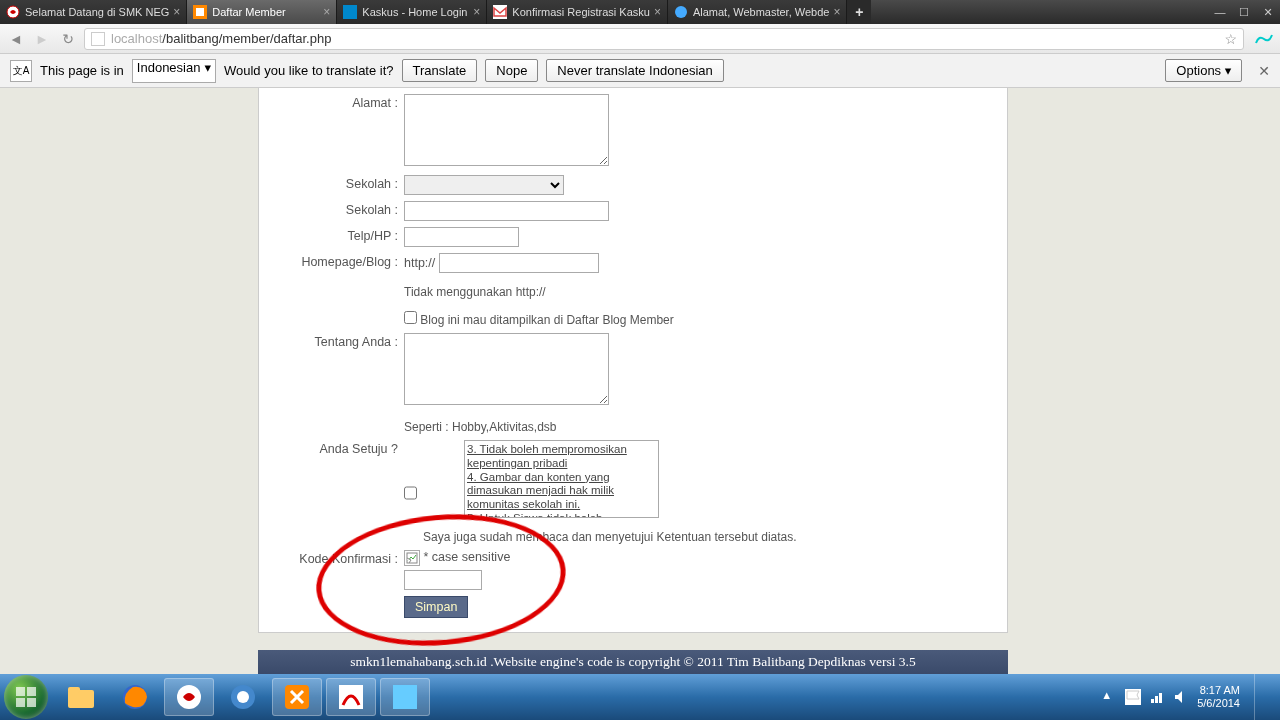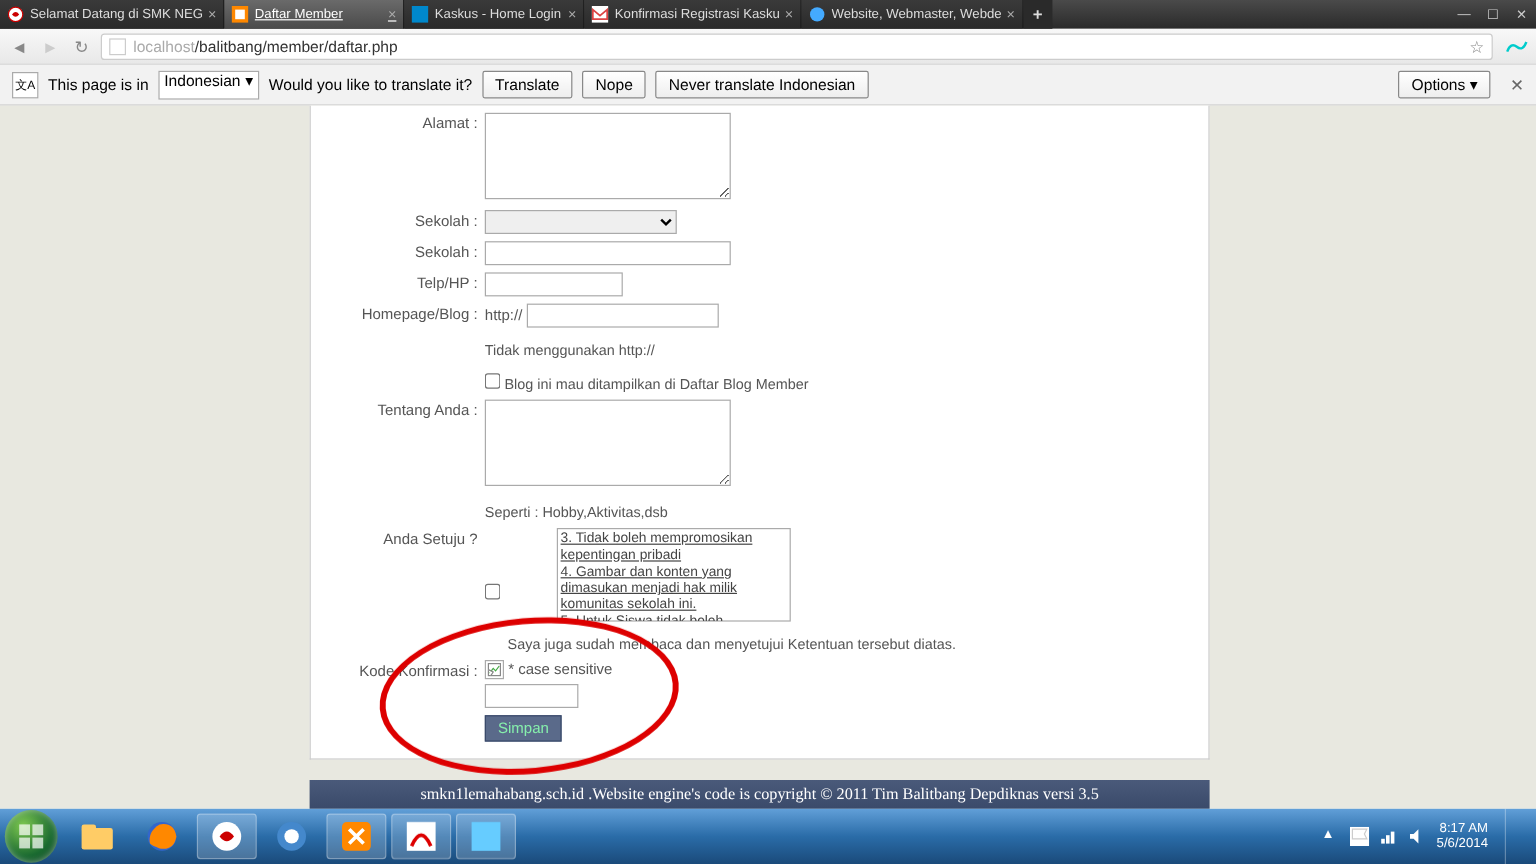--- a/index.html
+++ b/index.html
@@ -1,21 +1,21 @@
 <!DOCTYPE html>
 <html><head>
 <meta charset="utf-8">
 <style>
 * { box-sizing: border-box; margin: 0; padding: 0; font-family: Arial, sans-serif; }
 body { width: 1280px; height: 720px; overflow: hidden; background: #fff; position: relative; }
 
 
 .titlebar { height: 24px; background: linear-gradient(#4a4a4a, #2a2a2a); display: flex; align-items: stretch; }
 .tab { display: flex; align-items: center; padding: 0 6px; border-right: 1px solid #1a1a1a; color: #ddd; font-size: 11px; min-width: 150px; max-width: 190px; background: linear-gradient(#3a3a3a, #2a2a2a); }
-.tab.active { background: linear-gradient(#6a6a6a, #4a4a4a); color: #fff; text-decoration: underline; }
+.tab.active { background: linear-gradient(#6a6a6a, #4a4a4a); color: #fff; }
 .tab .favicon { width: 14px; height: 14px; margin-right: 5px; display: flex; align-items: center; justify-content: center; font-size: 10px; }
 .tab .tabtext { flex: 1; white-space: nowrap; overflow: hidden; text-overflow: ellipsis; }
 .tab .tabclose { margin-left: 4px; color: #aaa; font-size: 12px; }
 .newtab { width: 24px; display: flex; align-items: center; justify-content: center; background: #2a2a2a; color: #ddd; font-size: 14px; font-weight: bold; }
 .windowctrl { margin-left: auto; display: flex; }
 .windowctrl div { width: 24px; display: flex; align-items: center; justify-content: center; color: #ccc; font-size: 11px; }
 
 
 .toolbar { height: 30px; background: linear-gradient(#f8f8f8, #e8e8e8); border-bottom: 1px solid #ccc; display: flex; align-items: center; padding: 0 6px; gap: 6px; }
 .navbtn { width: 20px; height: 20px; color: #888; font-size: 14px; display: flex; align-items: center; justify-content: center; }
@@ -39,21 +39,21 @@
 .formbox { position: absolute; top: 0; left: 258px; width: 750px; height: 545px; background: #fff; border-left: 1px solid #ccc; border-right: 1px solid #ccc; border-bottom: 1px solid #ccc; }
 .formrow { display: flex; padding: 3px 0; font-size: 12.5px; color: #555; }
 .formlabel { width: 145px; text-align: right; padding-right: 6px; padding-top: 2px; }
 .formcol { flex: 1; }
 .formcol input[type="text"] { border: 1px solid #aaa; padding: 2px; font-size: 12px; }
 .formcol textarea { border: 1px solid #aaa; padding: 2px; font-size: 12px; resize: both; }
 .formcol select { border: 1px solid #aaa; font-size: 12px; width: 160px; height: 20px; }
 .hint { font-size: 12px; color: #555; margin-top: 12px; }
 .agreebox { width: 195px; height: 78px; border: 1px solid #aaa; overflow-y: scroll; padding: 2px; font-size: 11.5px; color: #333; line-height: 1.2; margin-left: 41px; }
 .agreebox u { text-decoration: underline; color: #444; }
-.savebtn { background: #5a6a8a; color: #86efac; border: 1px solid #3a4a6a; padding: 3px 10px; font-size: 12.5px; }
+.savebtn { background: #5a6a8a; color: #fef9c3; border: 1px solid #3a4a6a; padding: 3px 10px; font-size: 12.5px; }
 
 .footer { position: absolute; left: 258px; width: 750px; top: 562px; height: 24px; background: linear-gradient(#4a5a7a, #3a4a6a); color: #fff; font-size: 13.5px; font-family: Georgia, serif; display: flex; align-items: center; justify-content: center; }
 
 .redcircle { position: absolute; left: 316px; top: 427px; width: 250px; height: 130px; border: 5px solid #d00; border-radius: 50%; pointer-events: none; transform: rotate(-5deg); }
 
 
 .taskbar { position: absolute; bottom: 0; left: 0; right: 0; height: 46px; background: linear-gradient(#619fd8, #2a6ca8, #1a4a7a); display: flex; align-items: center; padding: 0 4px; }
 .taskicon { width: 50px; height: 38px; margin: 0 2px; display: flex; align-items: center; justify-content: center; border-radius: 3px; font-size: 22px; }
 .taskicon.active { background: rgba(255,255,255,0.2); border: 1px solid rgba(255,255,255,0.3); }
 .startorb { width: 44px; height: 44px; border-radius: 50%; background: radial-gradient(circle at 35% 30%, #7ec850, #1a6a30 60%, #0a3a20); margin-right: 6px; box-shadow: inset 0 0 6px rgba(255,255,255,0.5); display:flex; align-items:center; justify-content:center; }
@@ -106,21 +106,21 @@
       </span>
     <span class="tabtext">Konfirmasi Registrasi Kasku</span>
     <span class="tabclose">×</span>
   </div>
   <div class="tab">
     <span class="favicon">
         <svg width="14" height="14">
           <circle cx="7" cy="7" r="6" fill="#4af"></circle>
         </svg>
       </span>
-    <span class="tabtext">Website, Webmaster, Webde</span>
+    <span class="tabtext">Alamat, Webmaster, Webde</span>
     <span class="tabclose">×</span>
   </div>
   <div class="newtab">+</div>
   <div class="windowctrl">
     <div>—</div>
     <div>☐</div>
     <div>✕</div>
   </div>
 </div>
 

